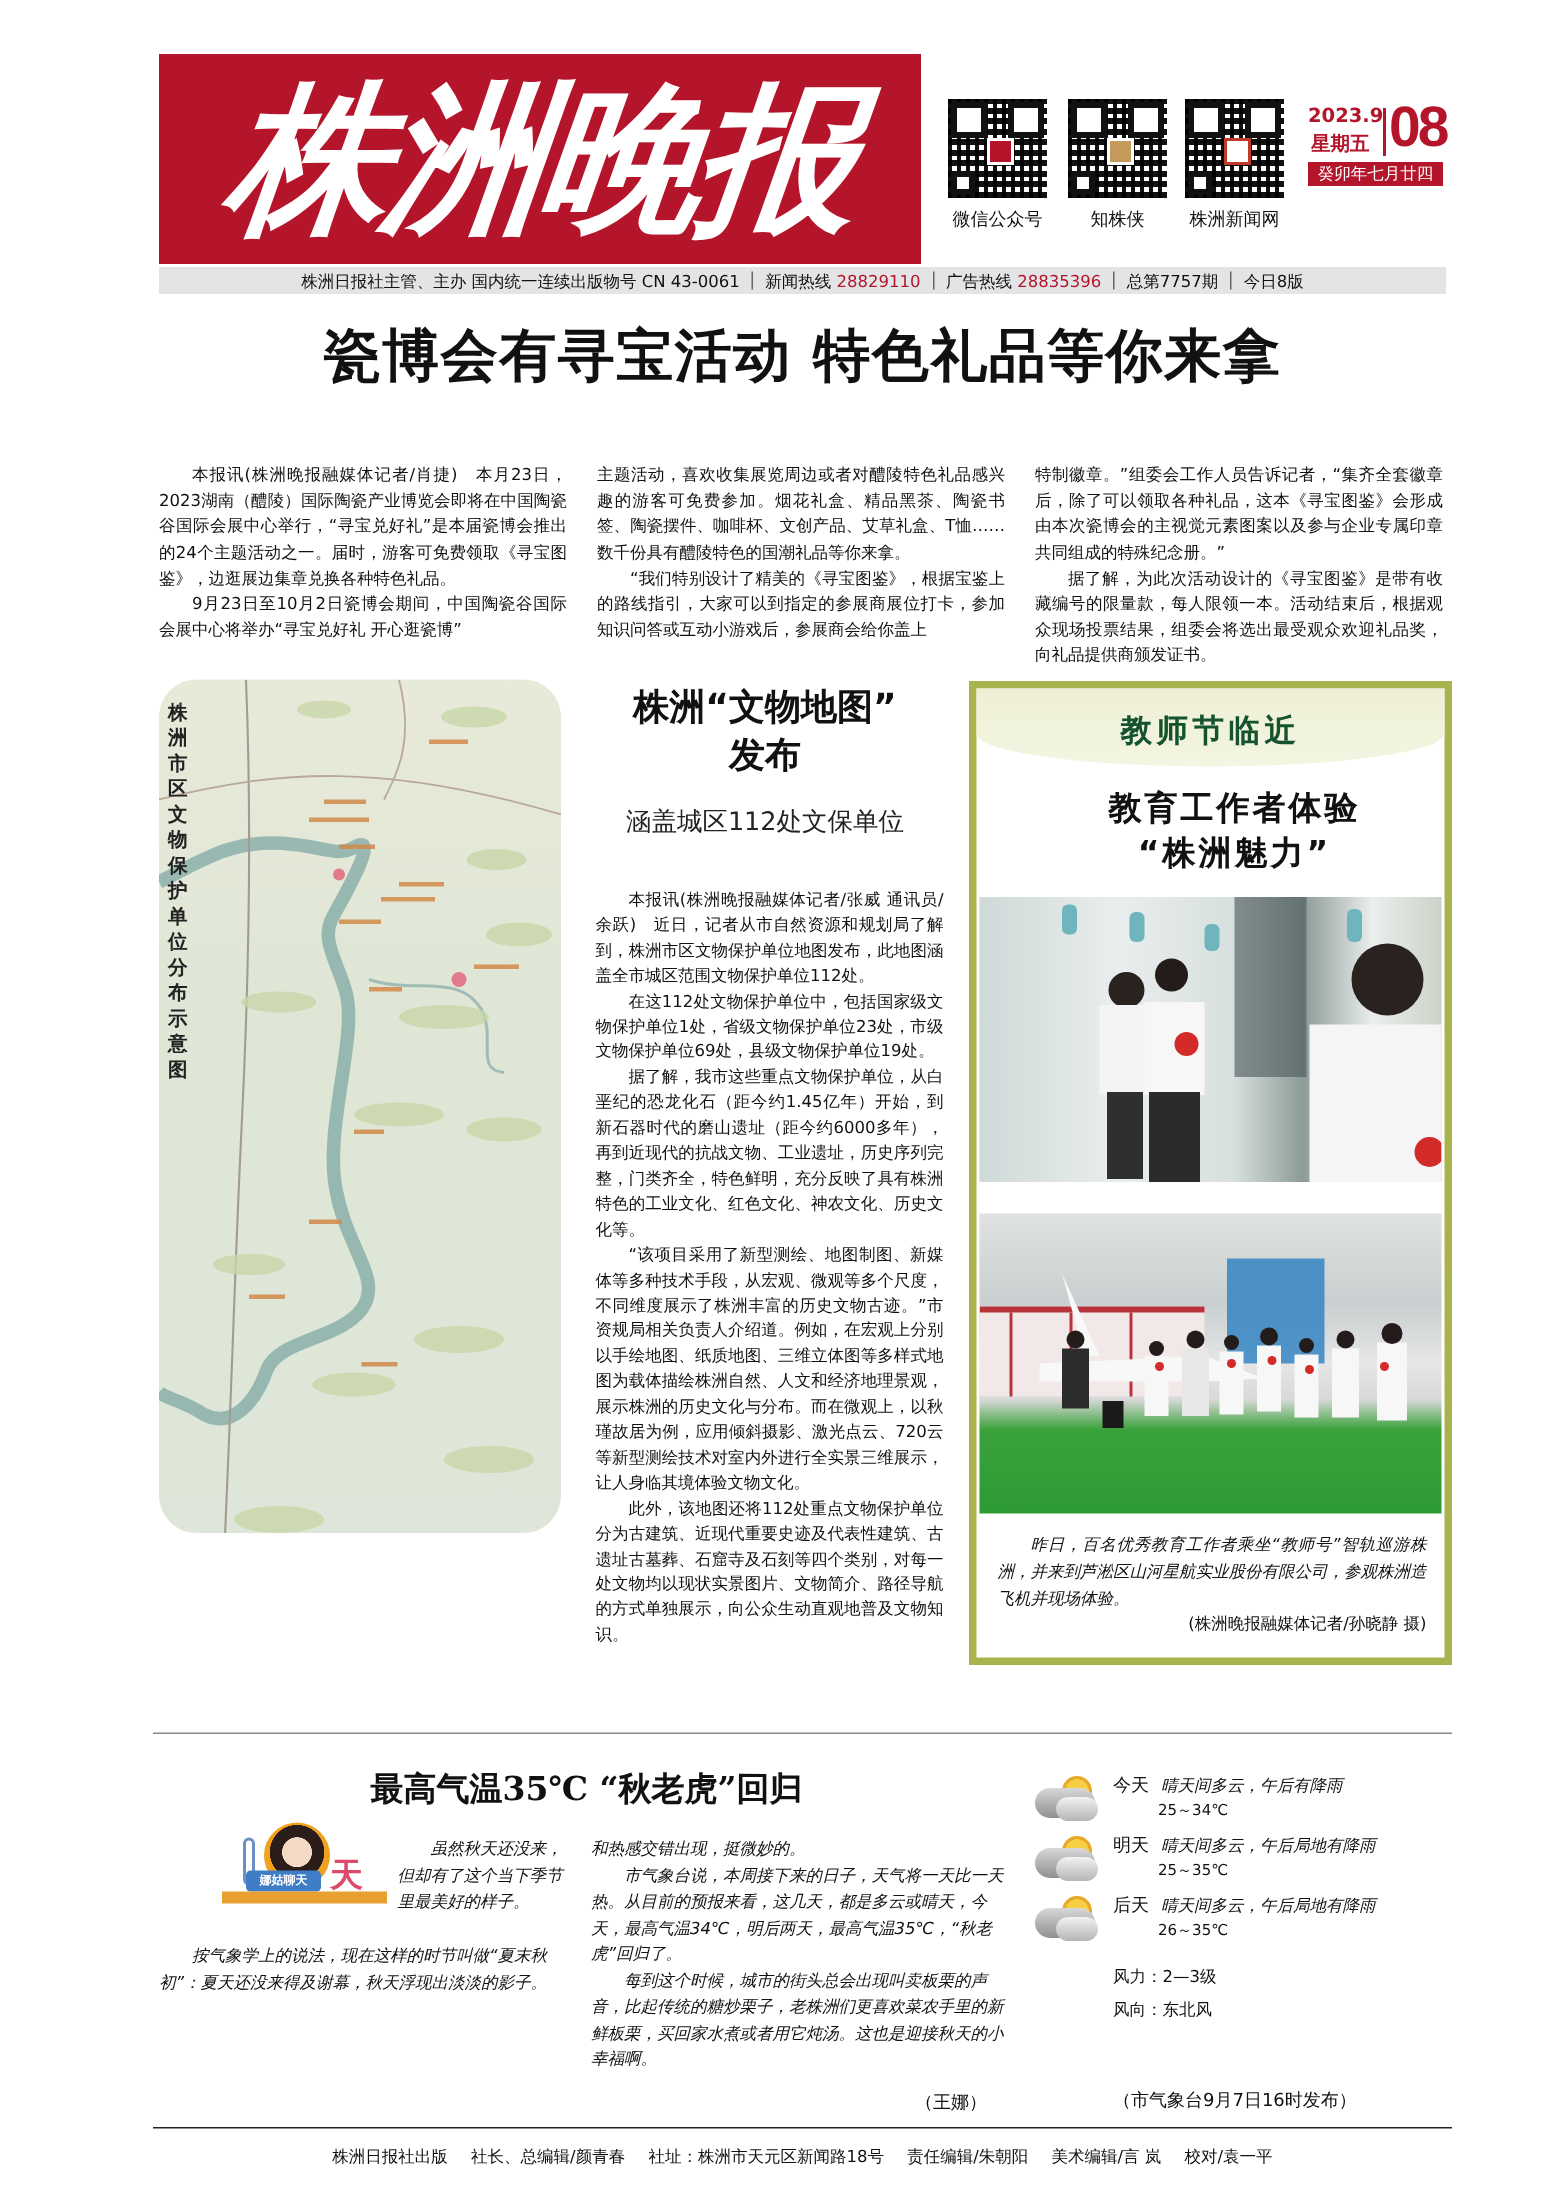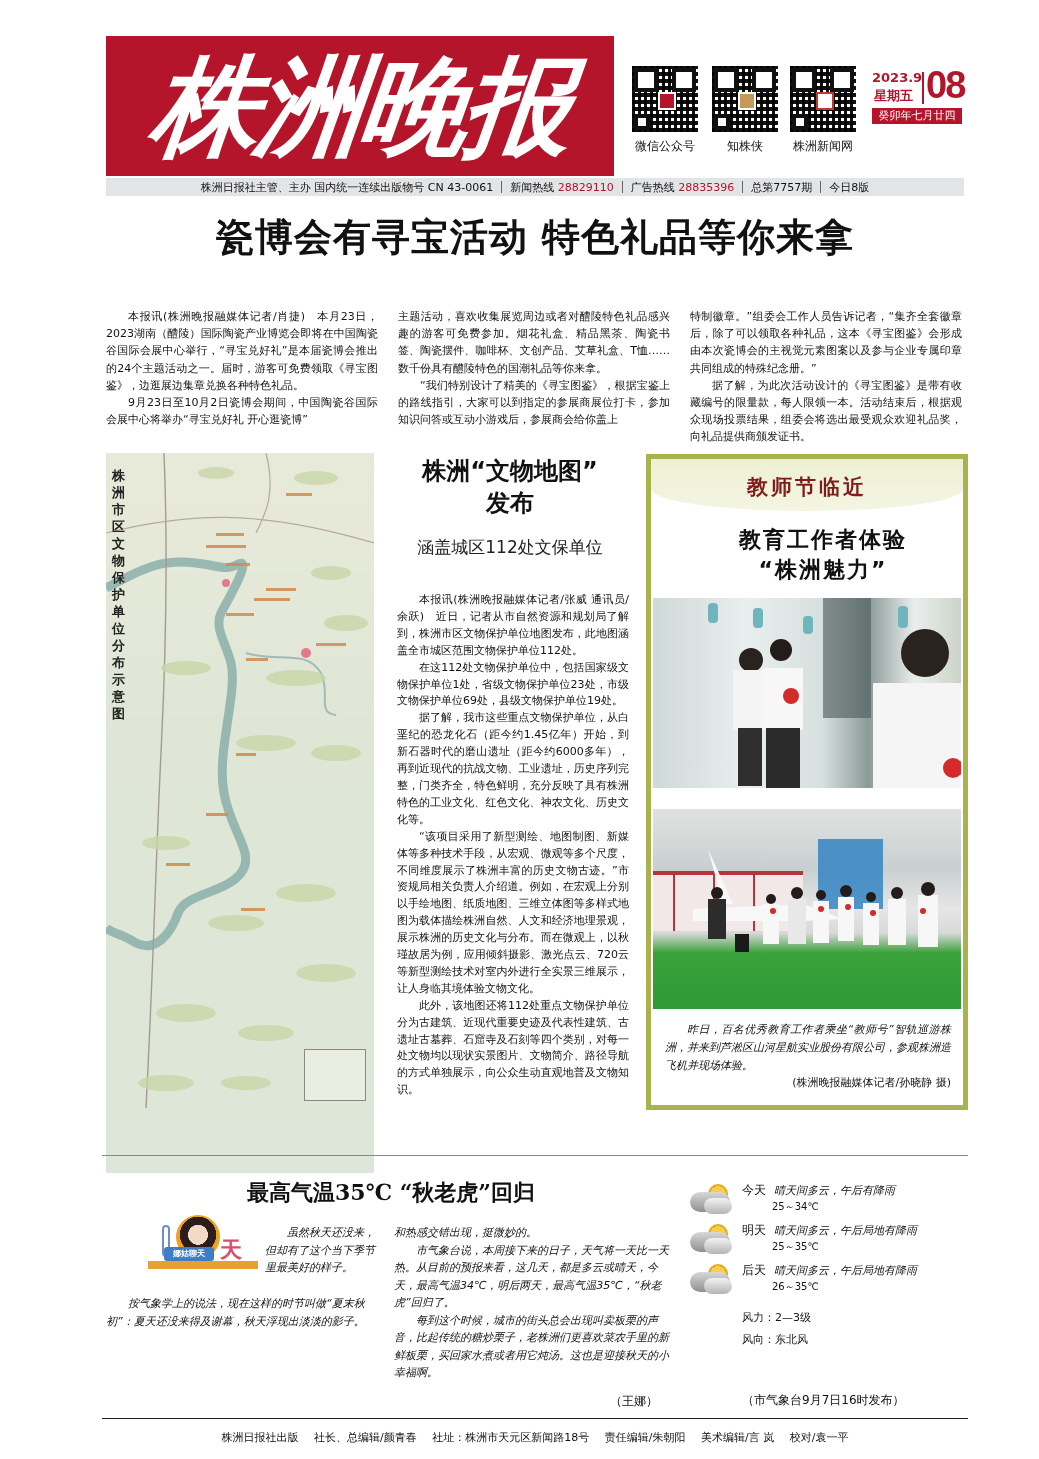--- a/index.html
+++ b/index.html
@@ -36,35 +36,35 @@
   
   .headline { left: 106px; top: 212px; width: 858px; text-align: center; font-size: 38px; font-weight: bold; letter-spacing: 1px; }
 
   .col-text { font-size: 11px; line-height: 17.2px; text-align: justify; margin-top: 28px; }
   .col-text p { text-indent: 2em; }
   .c1 { left: 106px; top: 280px; width: 272px; }
   .c2 { left: 398px; top: 280px; width: 272px; }
   .c3 { left: 690px; top: 280px; width: 272px; }
 
   
-  .map { left: 106px; top: 453px; width: 268px; height: 720px; overflow:hidden;
-         background: linear-gradient(180deg, #e8ead9 0%, #dfe6d6 40%, #dde6d8 100%); }
+  .map { left: 106px; top: 453px; width: 268px; height: 569px; overflow:hidden;
+         background: linear-gradient(180deg, #e8ead9 0%, #dfe6d6 40%, #dde6d8 100%); border-radius: 25px; }
   .map-title { position:absolute; left: 6px; top: 14px; width: 16px; font-size: 13px; line-height: 17px; font-weight:bold; color:#222; }
   .map svg { position:absolute; left:0; top:0; }
   .map-legend { position:absolute; left: 198px; top: 596px; width: 62px; height: 52px; border: 1px solid #8a8a7a; background: rgba(240,240,230,0.7); font-size: 5px; }
 
   
   .sub-title { left: 385px; top: 455px; width: 250px; text-align: center; font-size: 24px; font-weight: bold; line-height: 32px; }
   .sub-deck { left: 385px; top: 536px; width: 250px; text-align: center; font-size: 17px; color:#222; }
   .c-mid { left: 397px; top: 564px; width: 232px; font-size: 11px; line-height: 16.9px; }
 
   
   .tbox { left: 646px; top: 454px; width: 322px; height: 656px; border: 5px solid #a9b34e; background:#fff; }
   .tbox-band { position:absolute; left:0; top:0; width:312px; height: 52px; background: linear-gradient(180deg,#eef0d5,#f4f5e2); border-bottom-left-radius: 50% 22px; border-bottom-right-radius: 50% 22px; }
-  .tbox-kicker { position:absolute; left:0; top: 14px; width: 312px; text-align:center; font-size: 21px; font-weight:bold; color:#7f1d1d; letter-spacing: 3px; }
+  .tbox-kicker { position:absolute; left:0; top: 14px; width: 312px; text-align:center; font-size: 21px; font-weight:bold; color:#14532d; letter-spacing: 3px; }
   .tbox-title { position:absolute; left:0; top: 66px; width: 312px; text-align:center; font-size: 22px; font-weight:bold; line-height: 30px; letter-spacing: 2px; padding-left: 32px; }
   .photo { position:absolute; left: 2px; width: 308px; overflow:hidden; }
   .photo1 { top: 139px; height: 190px; background: linear-gradient(90deg,#cfd9d8 0%, #e9eeee 30%, #d7e0de 55%, #8c9b98 70%, #eaeeed 85%, #cbd3c8 100%); }
   .photo2 { top: 350px; height: 200px; background: linear-gradient(180deg,#dfe2e0 0%, #c9cfd0 30%, #e6e6e6 50%, #d8d8d8 62%, #3aa23a 72%, #2e9a36 100%); }
   .tbox-caption { position:absolute; left: 14px; top: 562px; width: 286px; font-size: 11px; line-height: 18px; text-indent: 2em; text-align: justify; font-style: italic; }
   .tbox-credit { position:absolute; right: 12px; top: 616px; font-size: 11px; }
 
   
   .hr { left: 102px; width: 866px; height: 1px; background:#888; }
 

